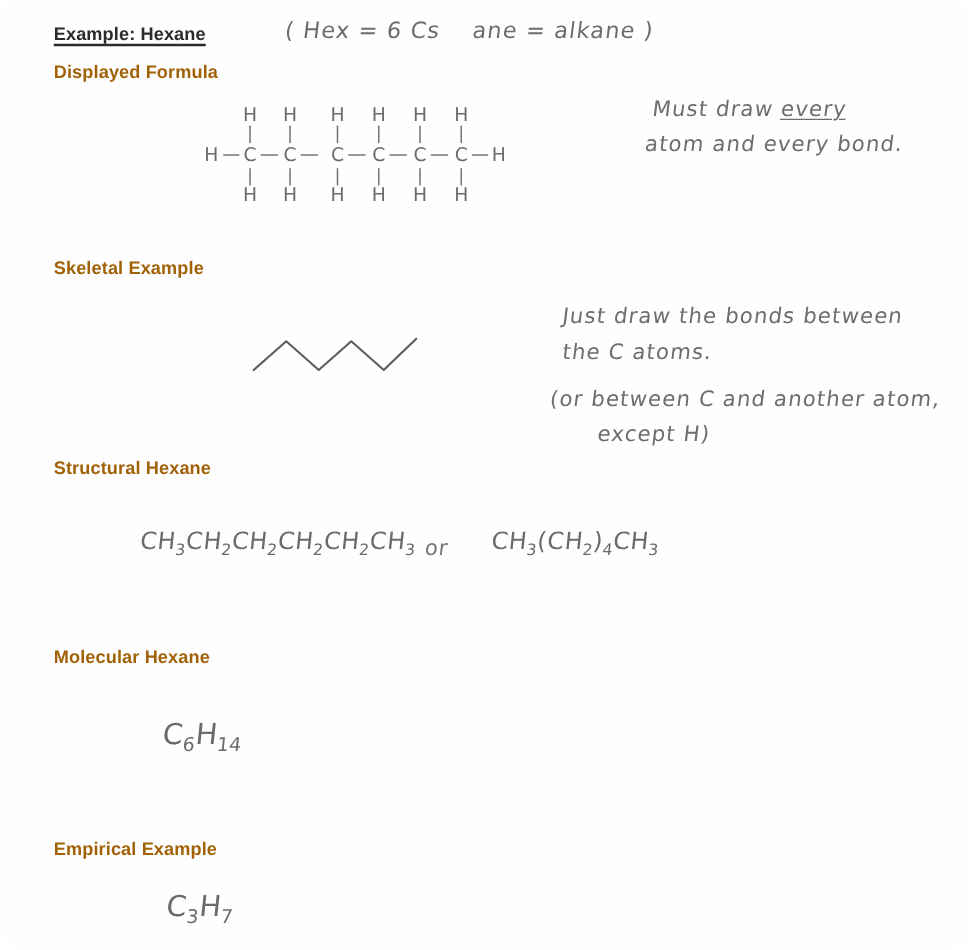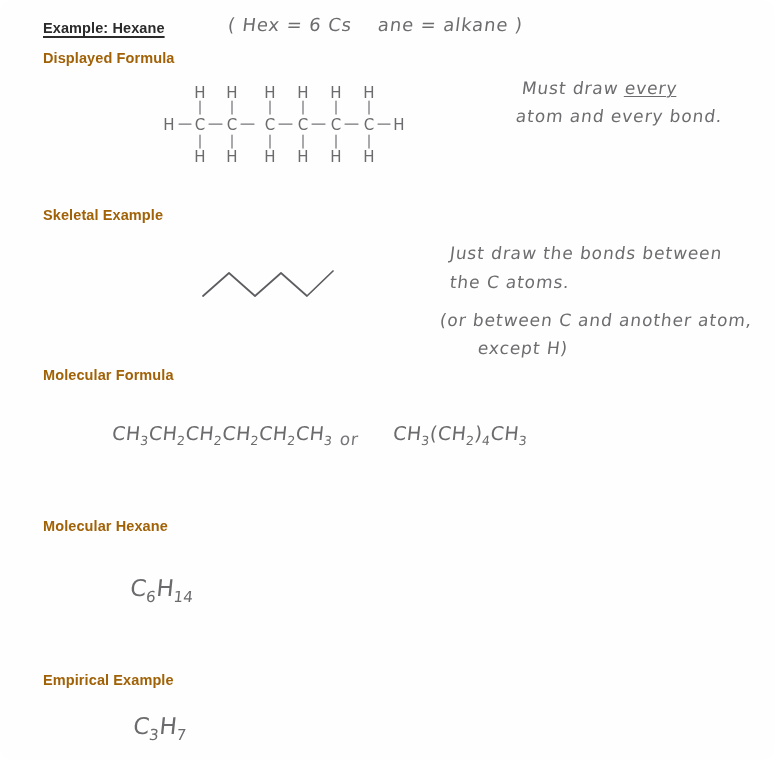--- a/index.html
+++ b/index.html
@@ -169,21 +169,21 @@
     <svg width="140" height="44" viewBox="0 0 140 44" aria-hidden="true">
       <polyline class="skel" points="5,34 31,11 57,34 83,11 109,34 135,9"></polyline>
     </svg>
   </div>
 
   <div class="hand" style="left:450px; top:243px;">Just draw the bonds between</div>
   <div class="hand" style="left:450px; top:272px;">the C atoms.</div>
   <div class="hand" style="left:440px; top:310px;">(or between C and another atom,</div>
   <div class="hand" style="left:478px; top:338px;">except H)</div>
 
-  <div class="heading" style="left:43px; top:367px;">Molecular Formula</div>
+  <div class="heading" style="left:43px; top:367px;">Structural Hexane</div>
 
   <div class="formula f-struct" style="left:112px; top:422px;"><span>CH<sub>3</sub></span><span>CH<sub>2</sub></span><span>CH<sub>2</sub></span><span>CH<sub>2</sub></span><span>CH<sub>2</sub></span><span>CH<sub>3</sub></span></div>
 
   <div class="formula or-word" style="left:340px; top:429px;">or</div>
 
   <div class="formula f-struct" style="left:393px; top:422px;"><span>CH<sub>3</sub></span><span>(CH<sub>2</sub></span><span>)<sub>4</sub></span><span>CH<sub>3</sub></span></div>
 
   <div class="heading" style="left:43px; top:518px;">Molecular Hexane</div>
 
   <div class="formula f-mol" style="left:130px; top:575px;"><span>C<sub>6</sub></span><span>H<sub>14</sub></span></div>

